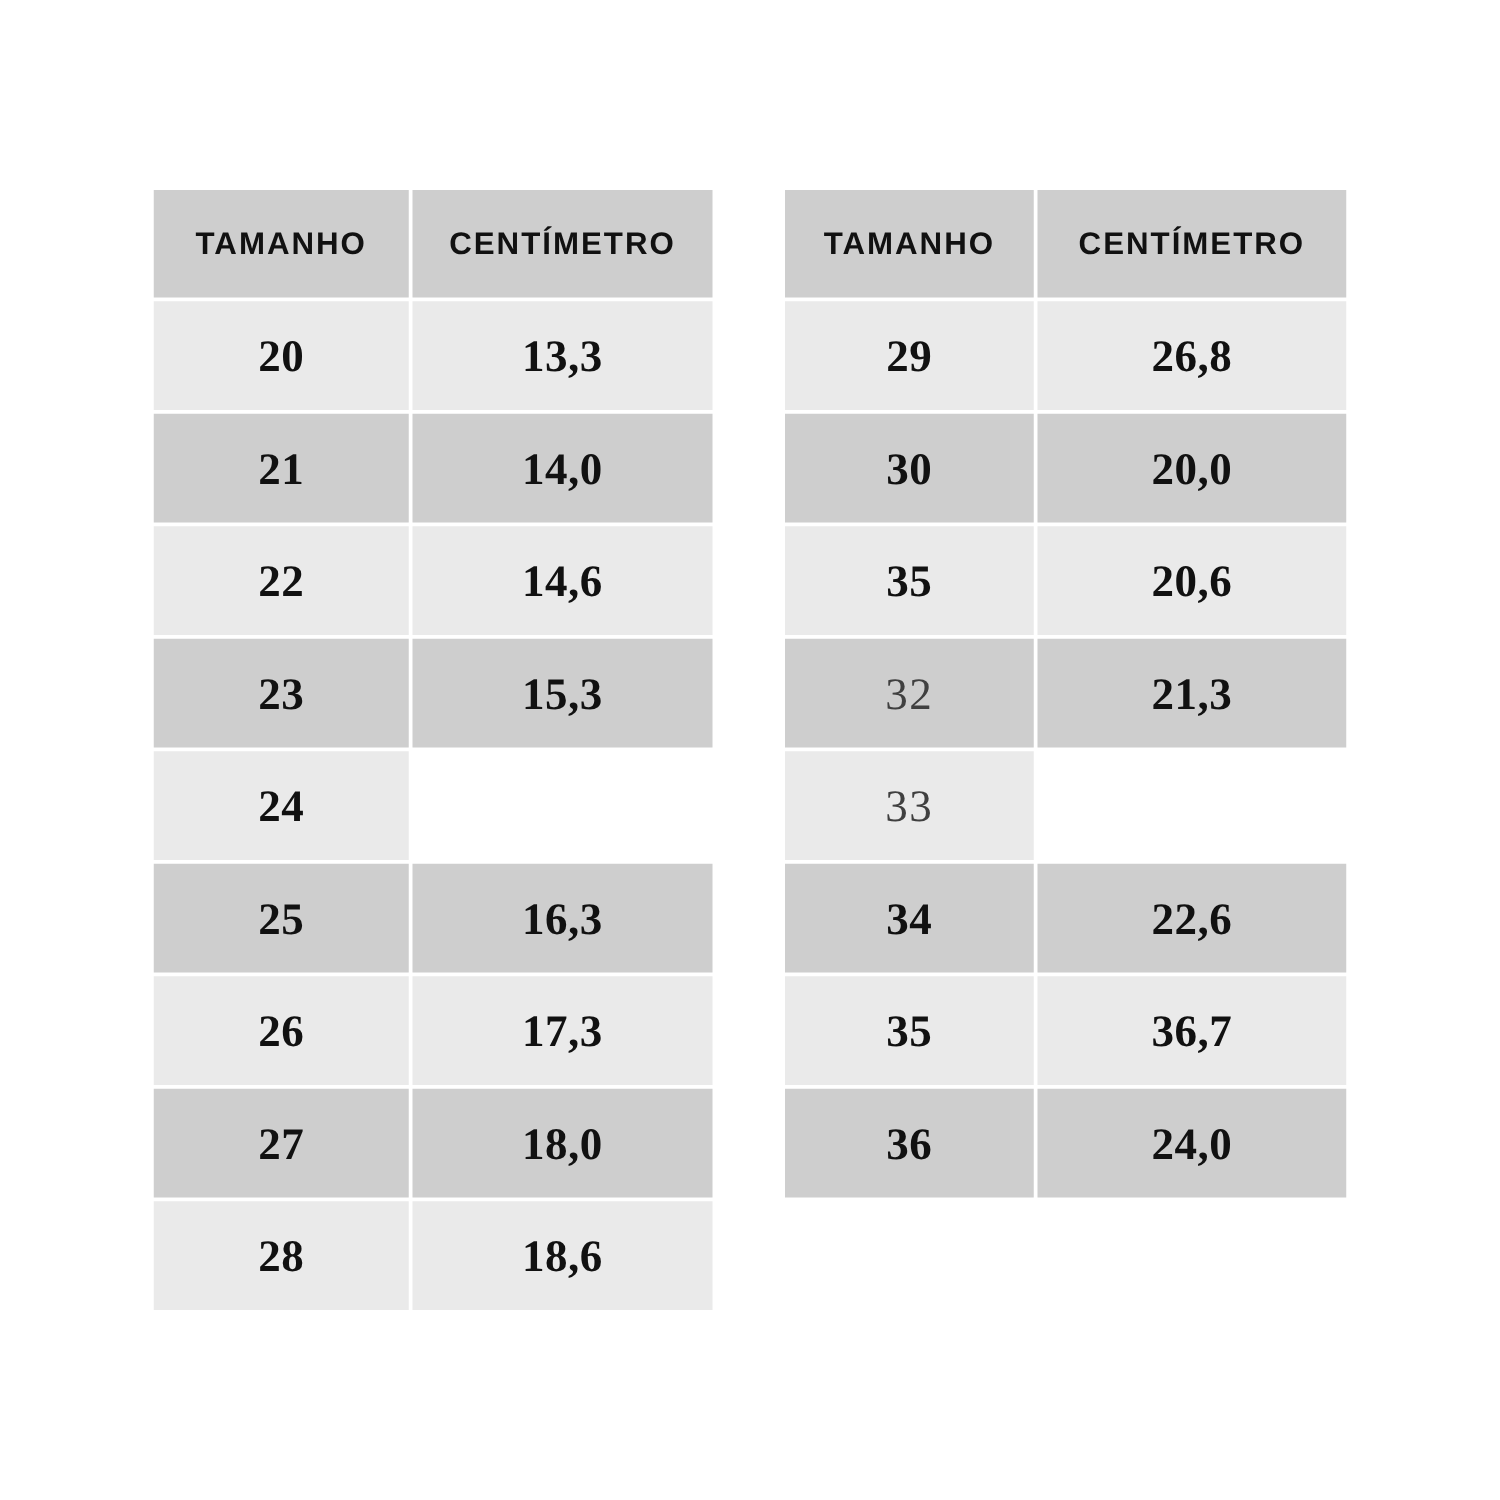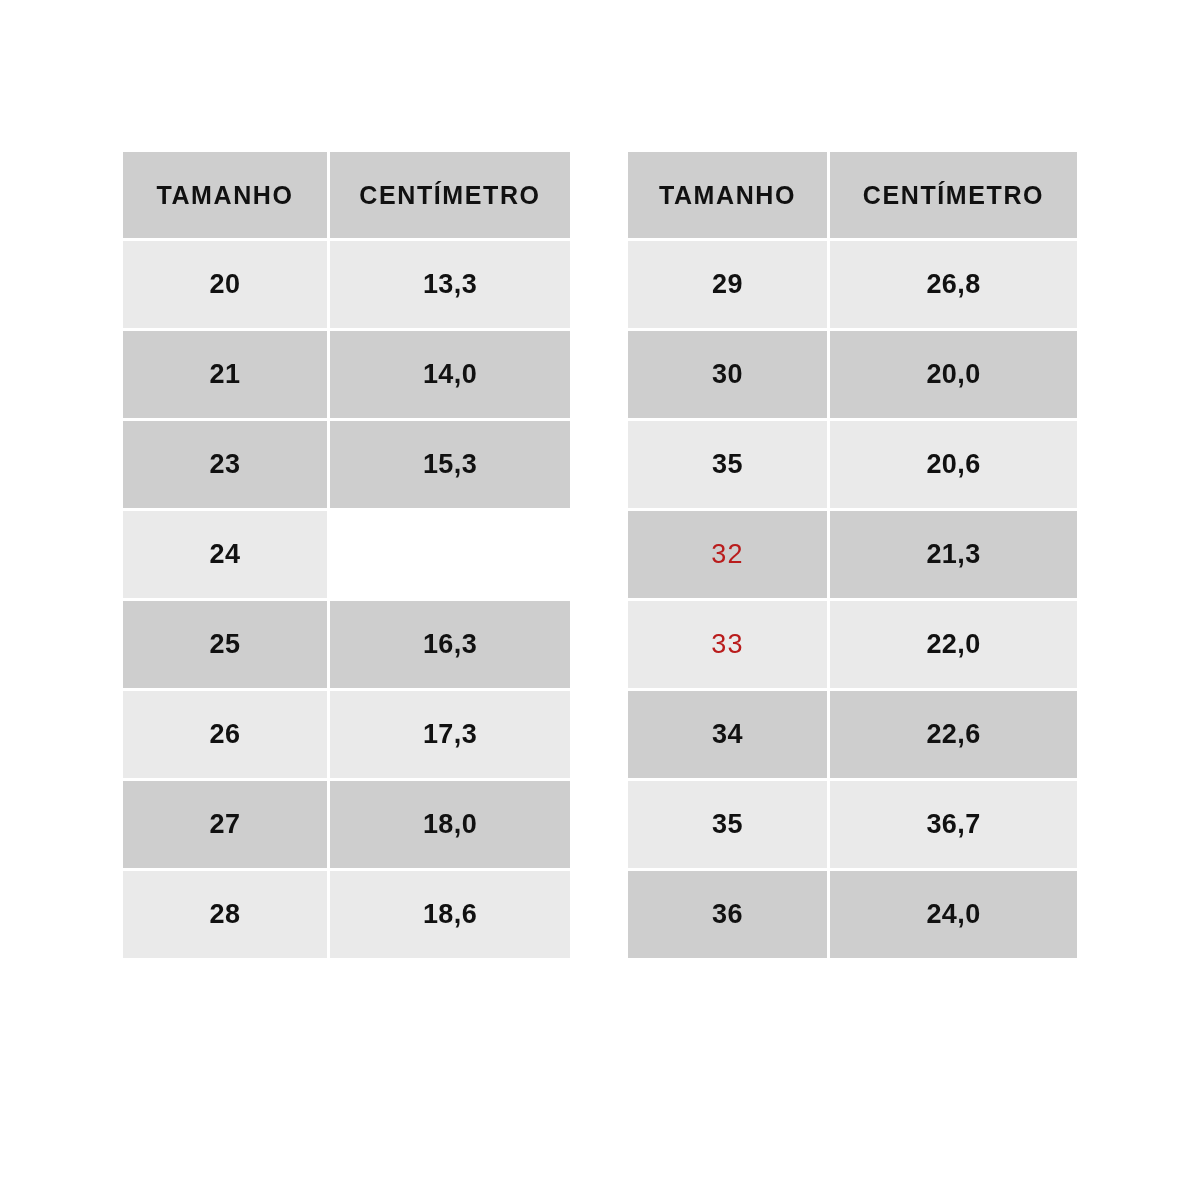--- a/index.html
+++ b/index.html
@@ -59,31 +59,32 @@
   .header-label {
     font-size: 25px;
     font-weight: 700;
     letter-spacing: 1.6px;
     color: #111111;
     text-transform: uppercase;
     white-space: nowrap;
   }
 
   .value {
-    font-size: 27px;
+    font-size: 36px;
     font-weight: 700;
     letter-spacing: 0.4px;
     color: #111111;
     white-space: nowrap;
+    font-family: Liberation Serif, serif;
   }
 
   
   .value.value-muted {
     font-weight: 400;
-    color: #b91c1c;
+    color: #404040;
     letter-spacing: 1.2px;
   }
 </style>
 </head>
 <body>
 
 <div id="stage">
 
   <div class="size-table" id="table-left">
       <div class="table-row header-row band-head">
@@ -103,20 +104,28 @@
         </div>
       </div>
       <div class="table-row band-dark">
         <div class="cell cell-size">
           <span class="value">21</span>
         </div>
         <div class="cell cell-cm">
           <span class="value">14,0</span>
         </div>
       </div>
+      <div class="table-row band-light">
+        <div class="cell cell-size">
+          <span class="value">22</span>
+        </div>
+        <div class="cell cell-cm">
+          <span class="value">14,6</span>
+        </div>
+      </div>
       <div class="table-row band-dark">
         <div class="cell cell-size">
           <span class="value">23</span>
         </div>
         <div class="cell cell-cm">
           <span class="value">15,3</span>
         </div>
       </div>
       <div class="table-row band-light">
         <div class="cell cell-size">
@@ -195,23 +204,20 @@
           <span class="value value-muted">32</span>
         </div>
         <div class="cell cell-cm">
           <span class="value">21,3</span>
         </div>
       </div>
       <div class="table-row band-light">
         <div class="cell cell-size">
           <span class="value value-muted">33</span>
         </div>
-        <div class="cell cell-cm">
-          <span class="value">22,0</span>
-        </div>
       </div>
       <div class="table-row band-dark">
         <div class="cell cell-size">
           <span class="value">34</span>
         </div>
         <div class="cell cell-cm">
           <span class="value">22,6</span>
         </div>
       </div>
       <div class="table-row band-light">

